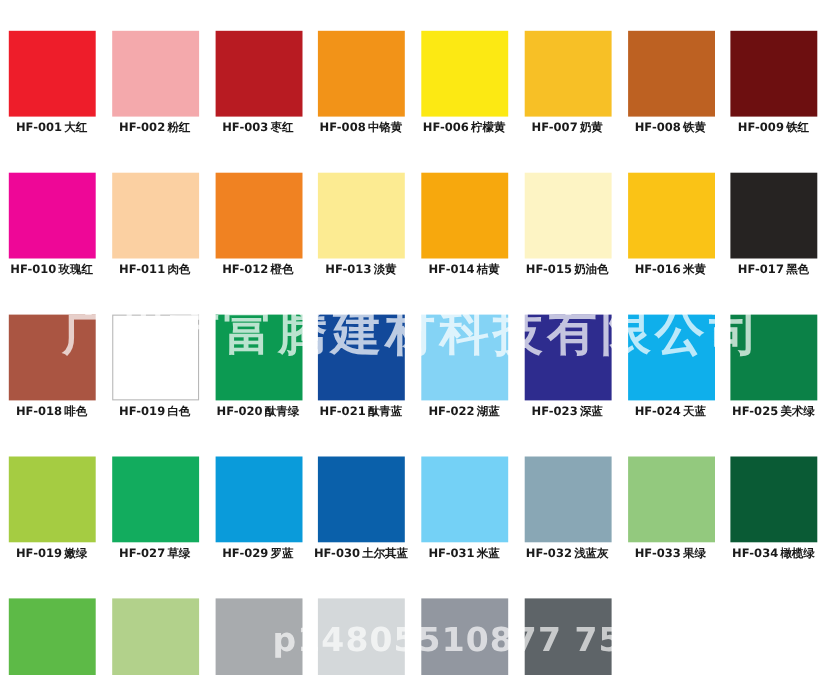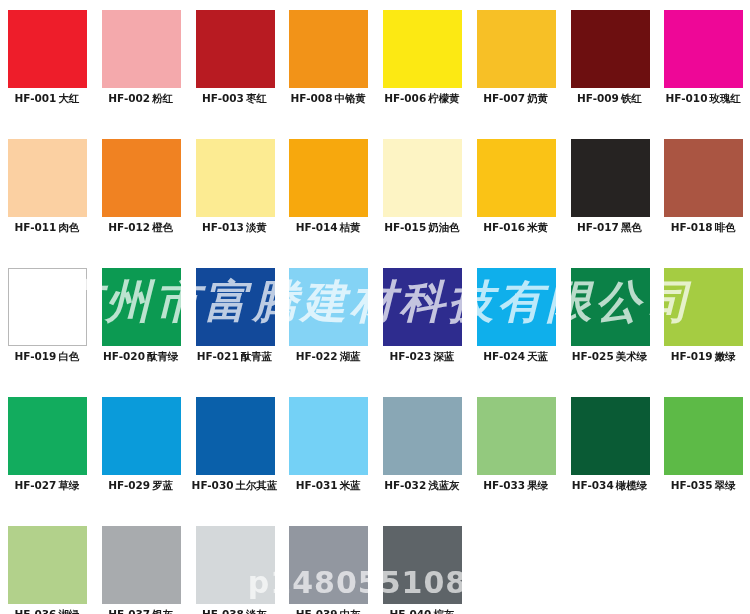--- a/index.html
+++ b/index.html
@@ -23,20 +23,21 @@
     grid-template-columns: repeat(8, 93.75px);
     grid-template-rows: repeat(5, 129px);
     z-index: 2;
   }
 
   .swatch-cell {
     position: relative;
     width: 93.75px;
     height: 129px;
     box-sizing: border-box;
+    margin-top: 18px;
   }
 
   .swatch-chip {
     position: absolute;
     left: 8px;
     top: 10px;
     width: 79px;
     height: 78px;
     box-sizing: border-box;
   }
@@ -72,21 +73,20 @@
     width: 750px;
     text-align: center;
     font-size: 45px;
     font-weight: bold;
     letter-spacing: 4px;
     color: rgba(255,255,255,0.72);
     z-index: 5;
     pointer-events: none;
     line-height: 52px;
     white-space: nowrap;
-    font-style: italic;
   }
   #watermark-footer {
     position: absolute;
     left: 0;
     top: 566px;
     width: 746px;
     text-align: center;
     font-size: 30px;
     font-weight: bold;
     letter-spacing: 1px;
@@ -121,20 +121,24 @@
     </div>
     <div class="swatch-cell">
       <div class="swatch-chip" style="background-color: rgb(252, 233, 19);"></div>
       <div class="swatch-label"><span class="code">HF-006</span><span class="cname">柠檬黄</span></div>
     </div>
     <div class="swatch-cell">
       <div class="swatch-chip" style="background-color: rgb(247, 192, 38);"></div>
       <div class="swatch-label"><span class="code">HF-007</span><span class="cname">奶黄</span></div>
     </div>
     <div class="swatch-cell">
+      <div class="swatch-chip" style="background-color: rgb(189, 97, 34);"></div>
+      <div class="swatch-label"><span class="code">HF-008</span><span class="cname">铁黄</span></div>
+    </div>
+    <div class="swatch-cell">
       <div class="swatch-chip" style="background-color: rgb(109, 15, 16);"></div>
       <div class="swatch-label"><span class="code">HF-009</span><span class="cname">铁红</span></div>
     </div>
     <div class="swatch-cell">
       <div class="swatch-chip" style="background-color: rgb(238, 7, 151);"></div>
       <div class="swatch-label"><span class="code">HF-010</span><span class="cname">玫瑰红</span></div>
     </div>
     <div class="swatch-cell">
       <div class="swatch-chip" style="background-color: rgb(251, 208, 162);"></div>
       <div class="swatch-label"><span class="code">HF-011</span><span class="cname">肉色</span></div>

